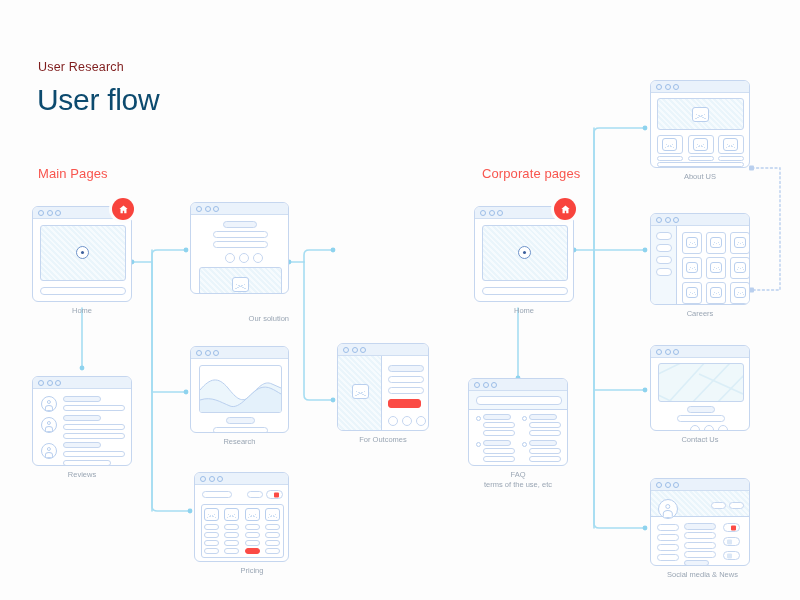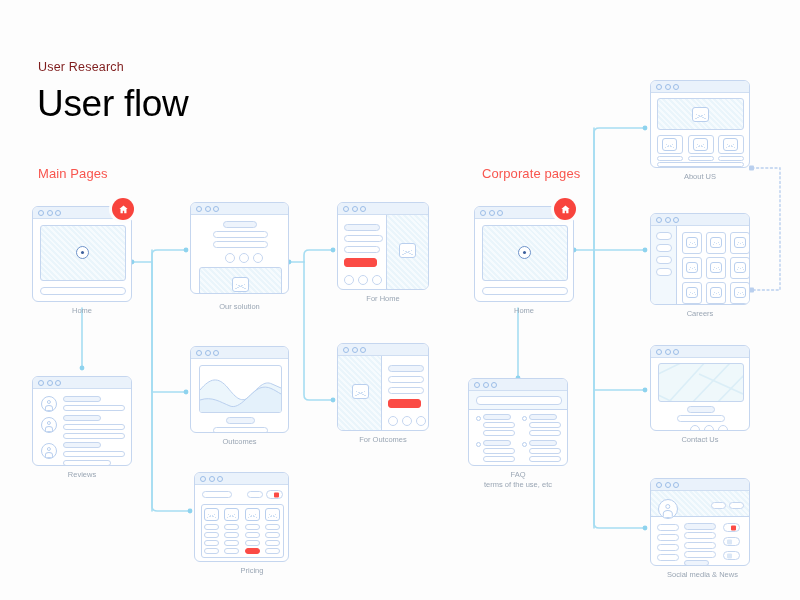--- a/index.html
+++ b/index.html
@@ -12,21 +12,21 @@
   }
   #stage{position:absolute;left:0;top:0;width:800px;height:600px;}
 
   
   .eyebrow{
     position:absolute;left:38px;top:60px;
     font-size:12.5px;color:#7f1d1d;letter-spacing:.2px;
   }
   .title{
     position:absolute;left:37px;top:83px;
-    font-size:37px;color:#000000;font-weight:400;letter-spacing:-.3px;
+    font-size:30px;color:#0c4a6e;font-weight:400;letter-spacing:-.3px;
   }
   .section-label{
     position:absolute;font-size:13px;color:#f8554e;letter-spacing:.1px;
   }
   #lbl-main{left:38px;top:166px;}
   #lbl-corp{left:482px;top:166px;}
 
   
   #wires{position:absolute;left:0;top:0;width:800px;height:600px;}
 
@@ -249,21 +249,21 @@
         <div class="pill" style="left:22px;top:26px;width:55px;height:7px;"></div>
         <div class="dotrow" style="left:34px;top:38px;">
           <b></b>
             <b></b>
             <b></b>
         </div>
         <div class="box hatch" style="left:8px;top:52px;width:83px;height:34px;"></div>
         <div class="imgico" style="left:41px;top:62px;width:17px;height:15px;"></div>
       </div>
     </div>
-    <div class="cap" style="top:100px;">Our solution</div>
+    <div class="cap" style="top:112px;text-align:right;">Our solution</div>
   </div>
 
   <div class="node" style="left:190px;top:346px;width:99px;">
     <div class="win" style="width:99px;height:87px;">
       <div class="bar">
         <i></i>
           <i></i>
           <i></i>
       </div>
       <div class="body" style="height:74px;">
@@ -272,21 +272,21 @@
             <path d="M0,24 C10,12 18,10 28,22 C36,32 42,38 50,30 C58,22 64,14 72,18 L81,22 L81,46 L0,46 Z" fill="#ecf6fc"></path>
             <path d="M0,24 C10,12 18,10 28,22 C36,32 42,38 50,30 C58,22 64,14 72,18 L81,22" fill="none" stroke="#b9cfee" stroke-width="1"></path>
             <path d="M0,34 C12,30 20,36 30,40 C40,44 50,26 60,22 C68,19 74,24 81,28 L81,46 L0,46 Z" fill="#e2f0fa" opacity=".8"></path>
             <path d="M0,34 C12,30 20,36 30,40 C40,44 50,26 60,22 C68,19 74,24 81,28" fill="none" stroke="#b9cfee" stroke-width="1"></path>
           </svg>
         </div>
         <div class="pill sh" style="left:35px;top:58px;width:29px;height:7px;"></div>
         <div class="pill" style="left:22px;top:68px;width:55px;height:7px;"></div>
       </div>
     </div>
-    <div class="cap" style="top:91px;">Outcomes</div>
+    <div class="cap" style="top:91px;">Research</div>
   </div>
 
   <div class="node" style="left:194px;top:472px;width:116px;">
     <div class="win" style="width:95px;height:90px;">
       <div class="bar">
         <i></i>
           <i></i>
           <i></i>
       </div>
       <div class="body" style="height:77px;">
@@ -318,43 +318,20 @@
         <div class="imgico" style="left:70px;top:23px;width:15px;height:13px;"></div>
         <div class="pill" style="left:70px;top:39px;width:15px;height:6px;"></div>
         <div class="pill" style="left:70px;top:47px;width:15px;height:6px;"></div>
         <div class="pill" style="left:70px;top:55px;width:15px;height:6px;"></div>
         <div class="pill" style="left:70px;top:63px;width:15px;height:6px;"></div>
       </div>
     </div>
     <div class="cap" style="top:94px;">Pricing</div>
   </div>
 
-  <div class="node" style="left:337px;top:202px;width:92px;">
-    <div class="win" style="width:92px;height:88px;">
-      <div class="bar">
-        <i></i>
-          <i></i>
-          <i></i>
-      </div>
-      <div class="body" style="height:75px;">
-        <div class="box fill hatch" style="left:48px;top:0;width:44px;height:75px;border-top:none;border-right:none;border-bottom:none;border-radius:0;"></div>
-        <div class="imgico" style="left:61px;top:28px;width:17px;height:15px;"></div>
-        <div class="pill sh" style="left:6px;top:9px;width:36px;height:7px;"></div>
-        <div class="pill" style="left:6px;top:20px;width:39px;height:7px;"></div>
-        <div class="pill" style="left:6px;top:31px;width:36px;height:7px;"></div>
-        <div class="red" style="left:6px;top:43px;width:33px;height:9px;"></div>
-        <div class="dotrow" style="left:6px;top:60px;">
-          <b></b>
-            <b></b>
-            <b></b>
-        </div>
-      </div>
-    </div>
-    <div class="cap" style="top:92px;">For Home</div>
-  </div>
 
   <div class="node" style="left:337px;top:343px;width:92px;">
     <div class="win" style="width:92px;height:88px;">
       <div class="bar">
         <i></i>
           <i></i>
           <i></i>
       </div>
       <div class="body" style="height:75px;">
         <div class="box fill hatch" style="left:0;top:0;width:44px;height:75px;border-top:none;border-left:none;border-bottom:none;border-radius:0;"></div>

